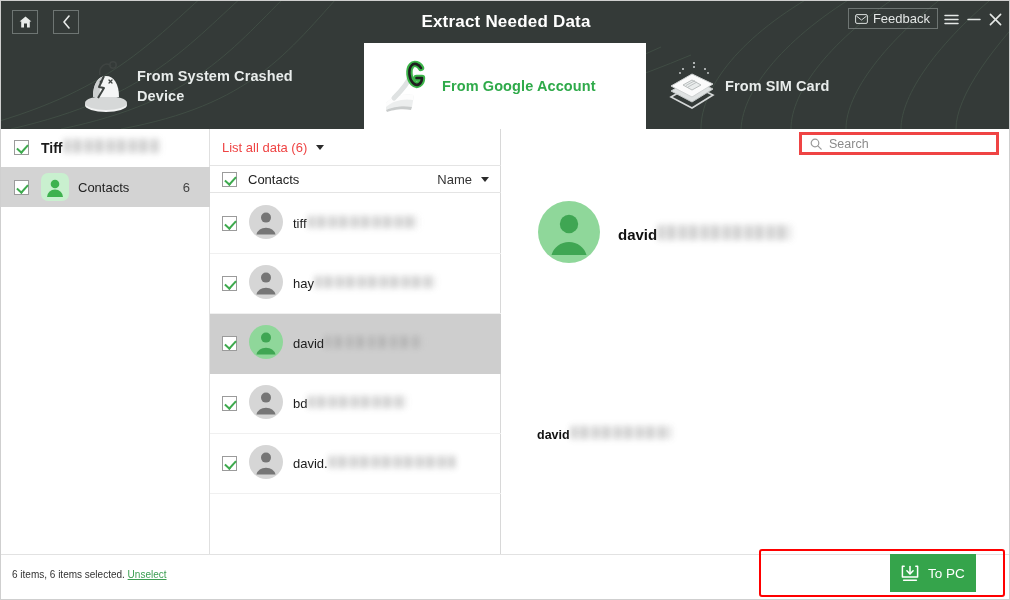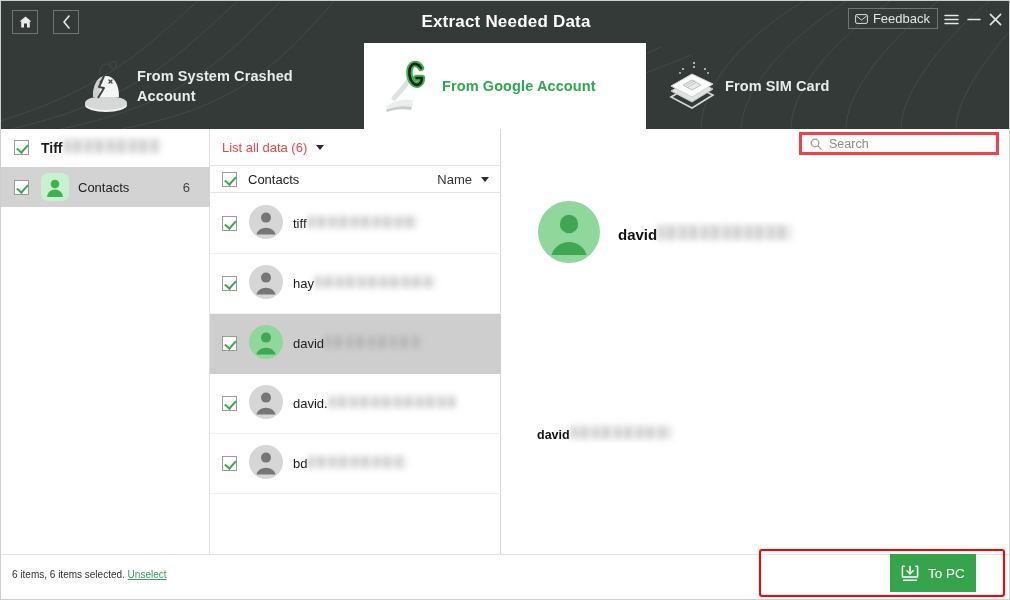--- a/index.html
+++ b/index.html
@@ -337,21 +337,21 @@
             <path d="M31 19 L26 30 L31 31 L25 41" fill="none" stroke="#3f4442" stroke-width="2" stroke-linejoin="round"></path>
             <circle cx="28" cy="25" r="1.4" fill="#3f4442"></circle>
             <g stroke="#3f4442" stroke-width="1.2" stroke-linecap="round">
               <line x1="36" y1="23" x2="39" y2="26"></line>
                 <line x1="39" y1="23" x2="36" y2="26"></line>
             </g>
             <path d="M27 18 C25 10 33 4 38 9" fill="none" stroke="#3f4442" stroke-width="1.6"></path>
             <circle cx="40" cy="8" r="3.2" fill="none" stroke="#3f4442" stroke-width="1.6"></circle>
           </svg>
         </div>
-        <div class="tab-label">From System Crashed Account</div>
+        <div class="tab-label">From System Crashed Device</div>
       </div>
 
       <div class="tab" id="tab-google">
         <div class="tab-icon">
           <svg width="64" height="58" viewBox="0 0 64 58">
             <path d="M8 46 C14 39 26 36 36 38 L34 50 C25 48 14 50 8 53 Z" fill="#eceeee"></path>
             <path d="M8 46 C14 39 26 36 36 38 L35 43 C26 41 14 44 8 50 Z" fill="#fdfdfd"></path>
             <path d="M8 53 C14 50 25 48 34 50 L33 53 C24 51 14 53 9 55 Z" fill="#c9cccc"></path>
             <path d="M16 41 C22 35 30 27 33 18" fill="none" stroke="#dfe2e2" stroke-width="5" stroke-linecap="round"></path>
             <g transform="translate(29,4)">
@@ -477,34 +477,34 @@
             </span>
           </div>
           <div class="row">
             <span class="cb"></span>
             <span class="avatar"><svg width="34" height="34" viewBox="0 0 34 34">
                 <circle cx="17" cy="17" r="17" fill="#d6d6d6"></circle>
                 <circle cx="17" cy="12.6" r="5" fill="#767676"></circle>
                 <path d="M7.4 29.6 A10 9.4 0 0 1 26.6 29.6 Z" fill="#767676"></path>
               </svg></span>
             <span class="rname">
-              <span>david.</span>
-              <span class="blur" style="width: 126px;"></span>
+              <span>bd</span>
+              <span class="blur" style="width: 98px;"></span>
             </span>
           </div>
           <div class="row">
             <span class="cb"></span>
             <span class="avatar"><svg width="34" height="34" viewBox="0 0 34 34">
                 <circle cx="17" cy="17" r="17" fill="#d6d6d6"></circle>
                 <circle cx="17" cy="12.6" r="5" fill="#767676"></circle>
                 <path d="M7.4 29.6 A10 9.4 0 0 1 26.6 29.6 Z" fill="#767676"></path>
               </svg></span>
             <span class="rname">
-              <span>bd</span>
-              <span class="blur" style="width: 98px;"></span>
+              <span>david.</span>
+              <span class="blur" style="width: 126px;"></span>
             </span>
           </div>
         </div>
     </div>
 
     <div class="detail">
       <div class="detail-top">
         <span>
           <svg width="62" height="62" viewBox="0 0 62 62">
             <circle cx="31" cy="31" r="31" fill="#8fd79a"></circle>

